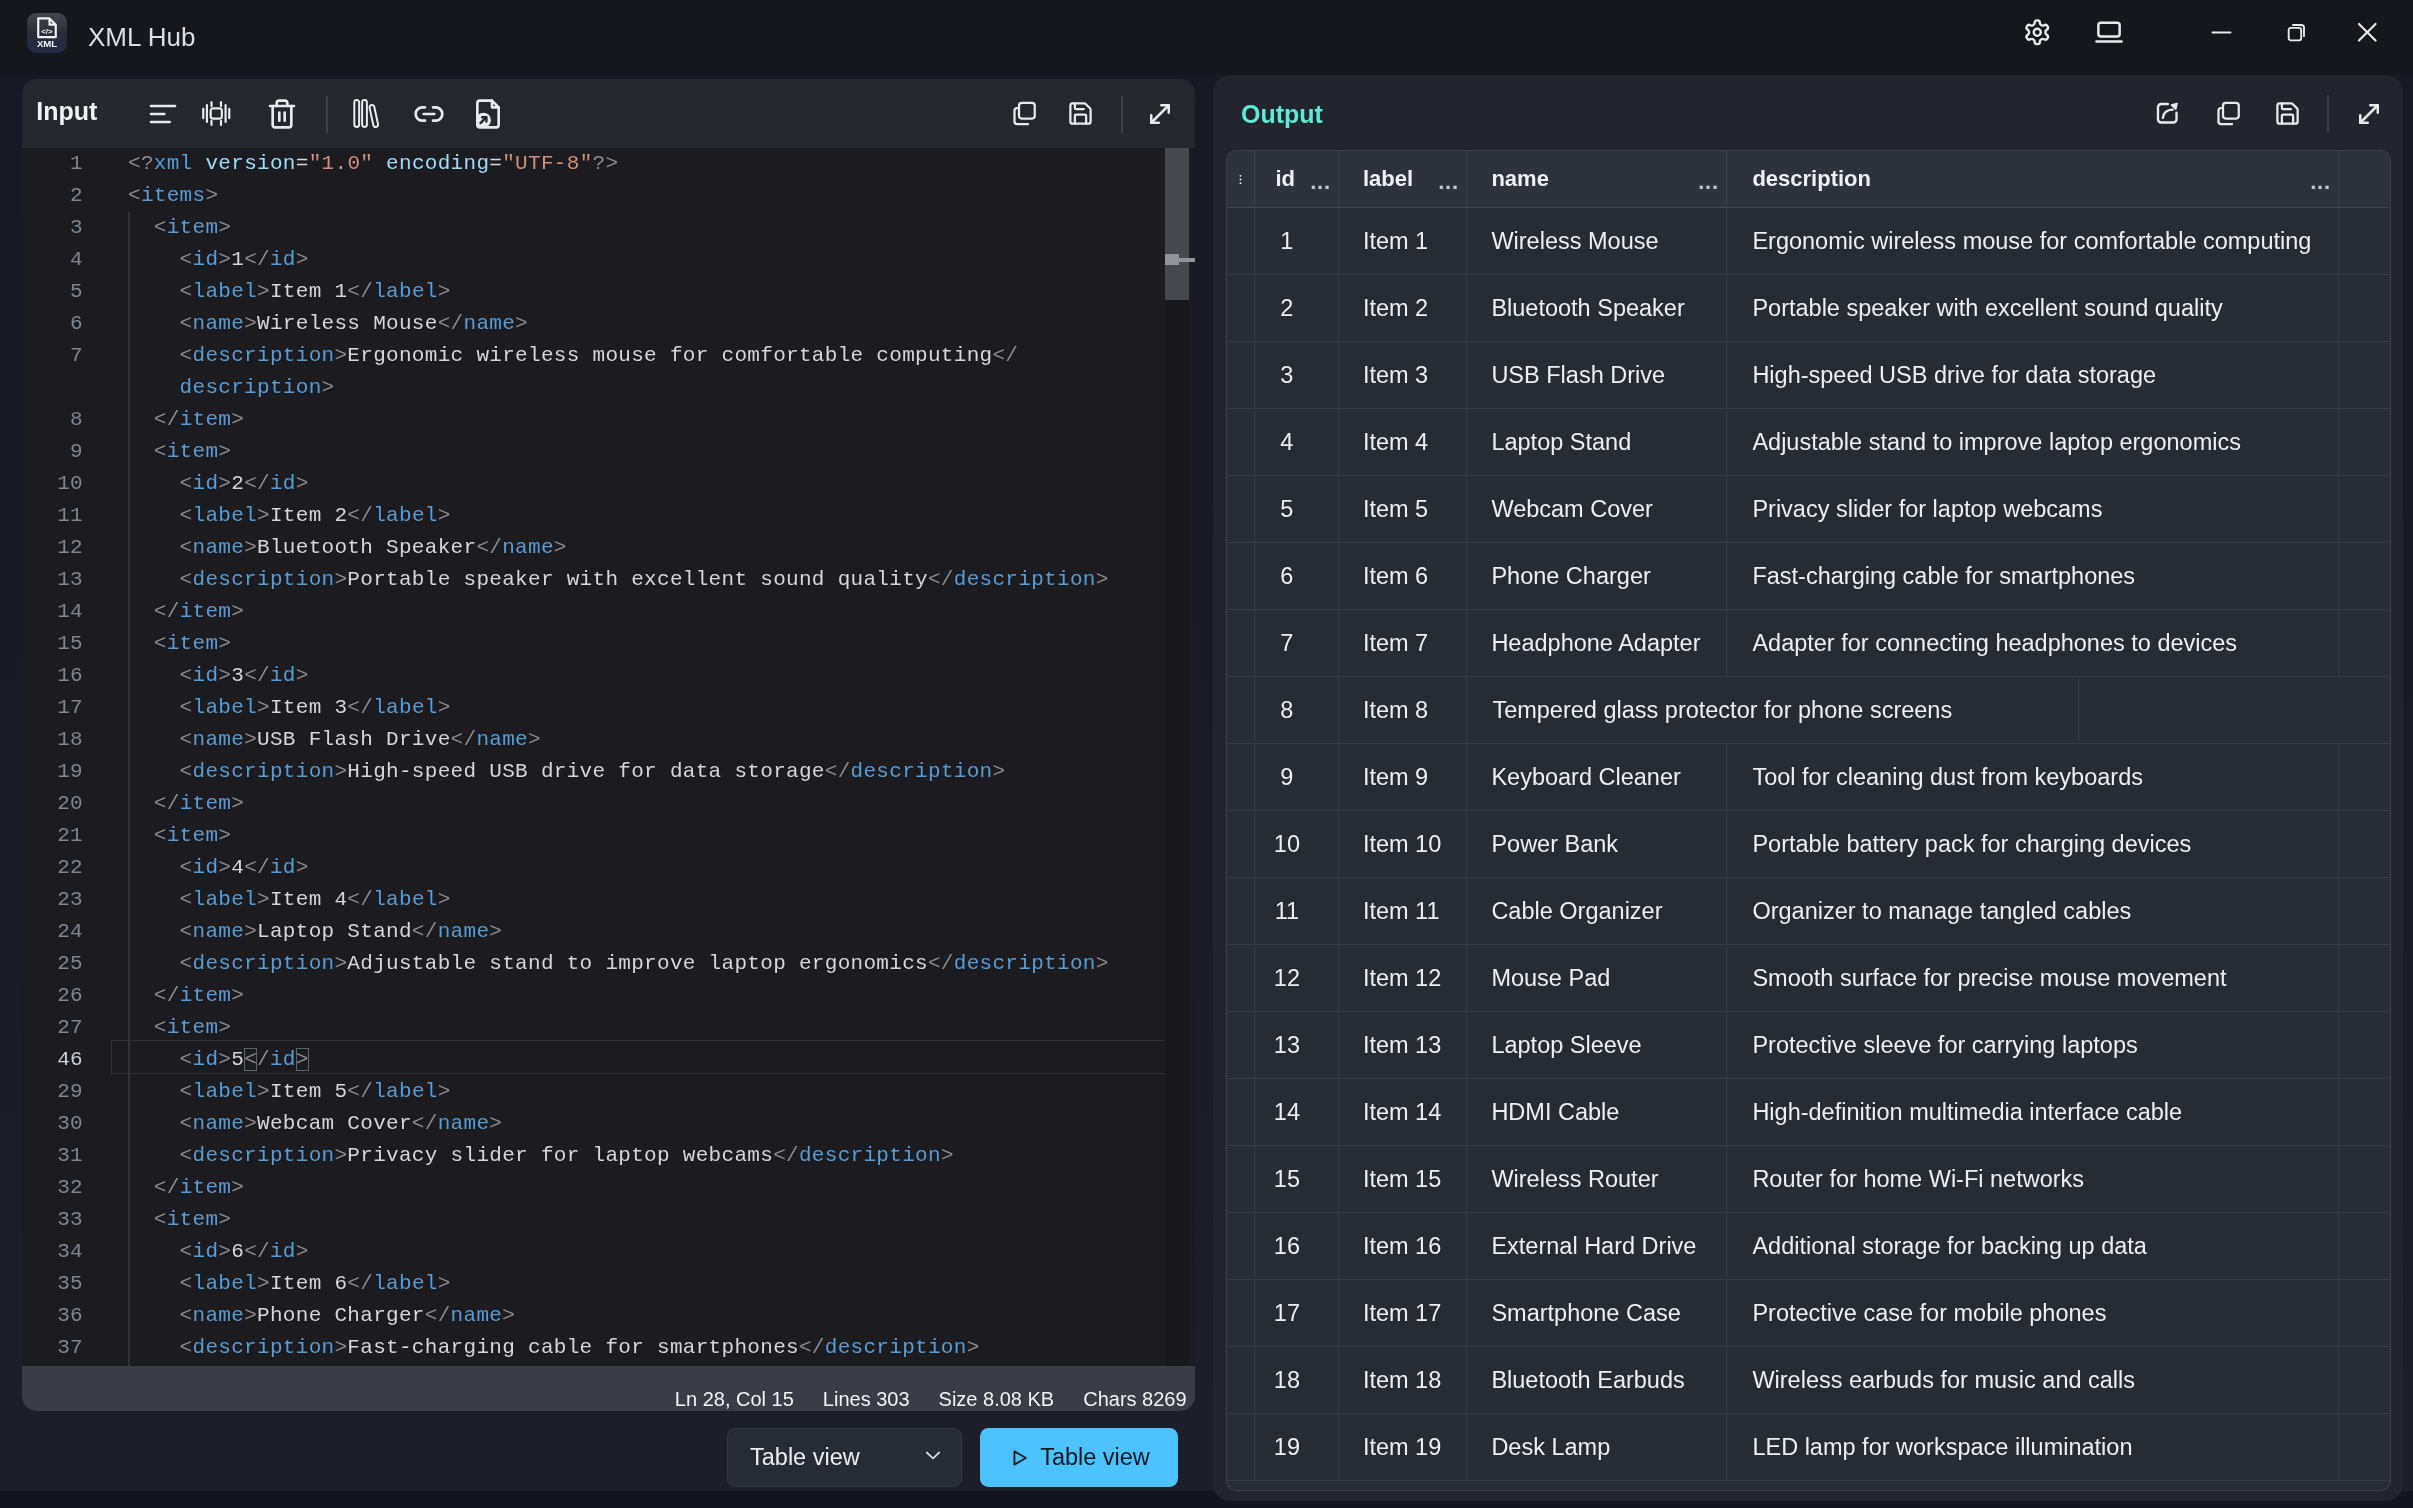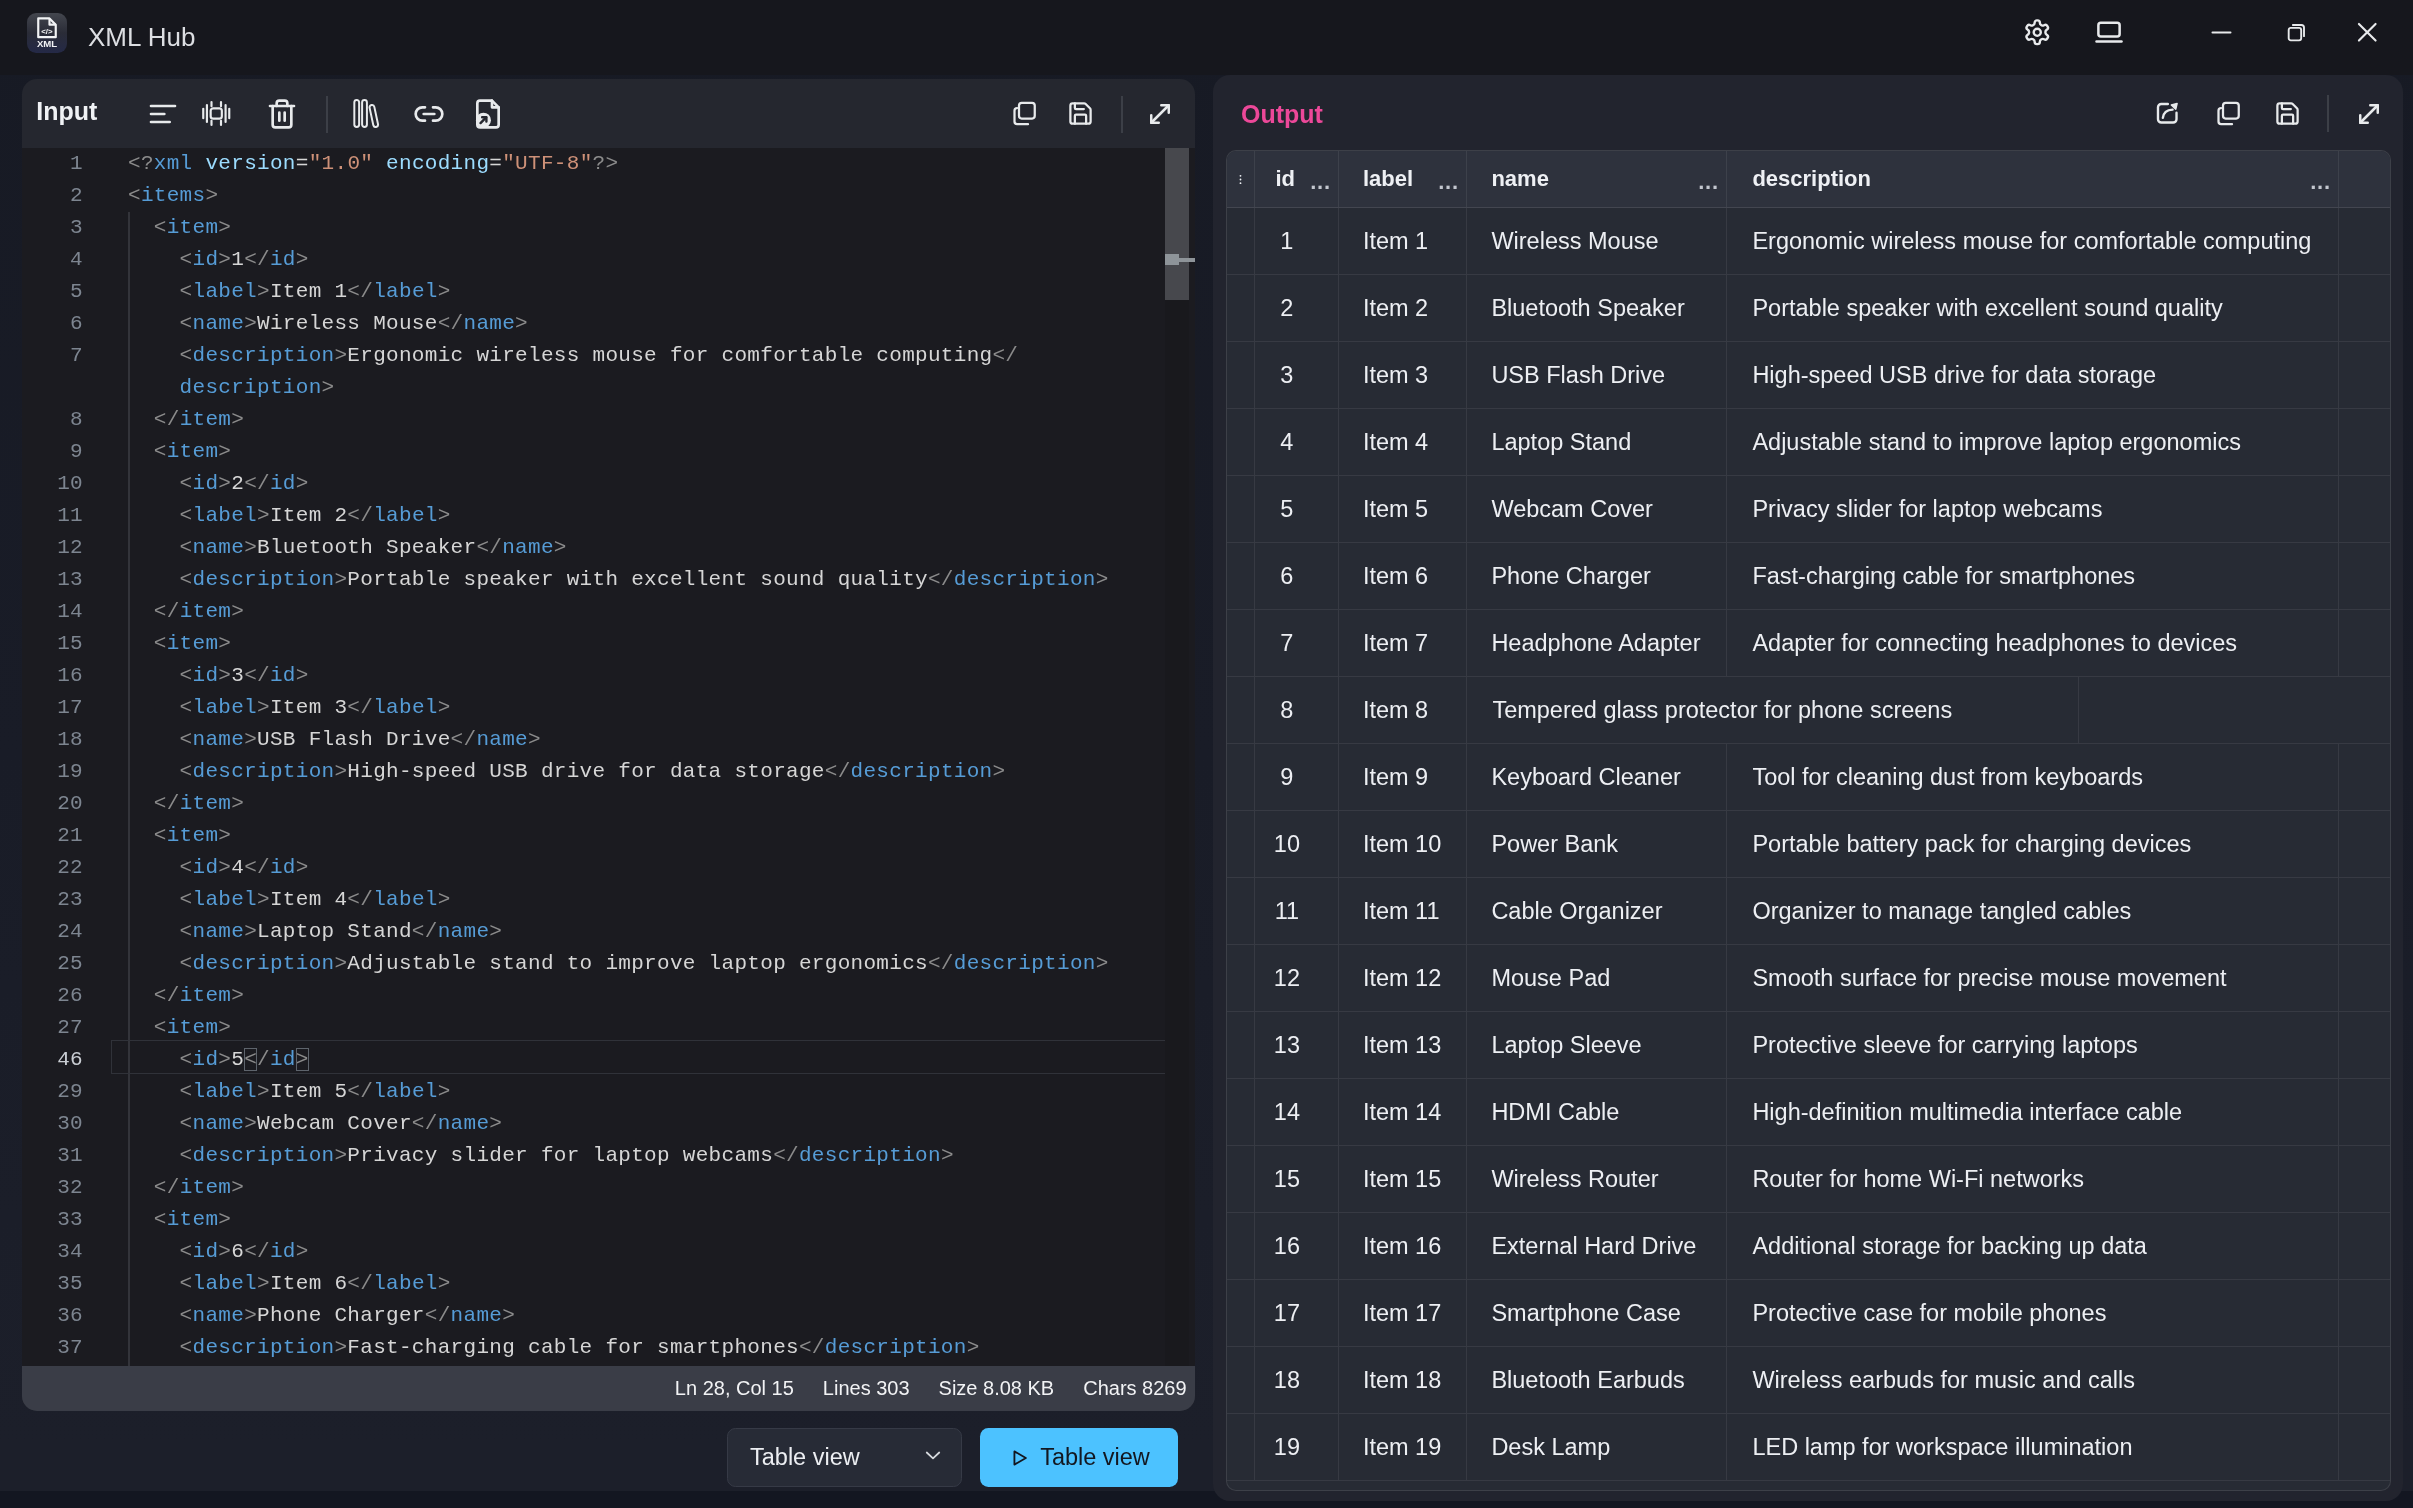--- a/index.html
+++ b/index.html
@@ -28,33 +28,33 @@
 i.s { color:#ce9178; } i.x { color:#d6d6d6; } i.o { color:#d6d6d6; }
 i.bx { outline:1.7px solid #5e646c; outline-offset:-1.7px; }
 .indent-guide { position:absolute; left:106px; top:64px; width:1.7px; height:1155px; background:#33343a; }
 .curline-box { position:absolute; left:89px; width:1058px; height:34px; border:1.7px solid #303239; }
 .sbtrack { position:absolute; left:1143px; top:0; width:23.5px; height:1218px; background:#19191d; }
 .scrollbar { position:absolute; left:1143px; top:0; width:23.5px; height:152px; background:#47484d; }
 .scrollmark { position:absolute; left:1143px; width:14.2px; height:11px; background:#8e9499; }
 .scrollmark2 { position:absolute; left:1157px; width:19px; height:4.2px; background:#8e9499; }
 
 .statusbar { position:absolute; left:0; top:1287px; width:1173px; height:45px; background:#3a3d47;
-  display:flex; align-items:center; justify-content:flex-end; gap:29px; padding-right:8.4px; font-size:20px; color:#f2f3f5; }
+  display:flex; align-items:flex-end; justify-content:flex-end; gap:29px; padding-right:8.4px; font-size:20px; color:#f2f3f5; }
 
 
 .seldrop { position:absolute; left:727px; top:1428px; width:235px; height:59px; background:#272b36; border:1.7px solid #363a46;
   border-radius:8.4px; display:flex; align-items:center; font-size:23.5px; color:#eceef2; padding:0 18.4px 0 22px; }
 .seldrop .chev { margin-left:auto; color:#d7dade; }
 .runbtn { position:absolute; left:980px; top:1428px; width:198px; height:59px; background:#4cc2ff; border-radius:8.4px;
   display:flex; align-items:center; justify-content:center; gap:10px; font-size:23.5px; color:#131720; }
 .runbtn svg { color:#131720; }
 
 
 .rpanel { position:absolute; left:1213px; top:75px; width:1190px; height:1426px; border-radius:17px; background:#22242e; }
-.r-title { position:absolute; left:28px; top:25px; font-size:25px; font-weight:bold; color:#ec4899; }
+.r-title { position:absolute; left:28px; top:25px; font-size:25px; font-weight:bold; color:#5eead4; }
 .rico { position:absolute; top:0; height:77px; display:flex; align-items:center; color:#e8eaec; }
 .rdiv { position:absolute; top:20px; width:1.7px; height:37px; background:#3c3f47; }
 
 .tbl { position:absolute; left:13.4px; top:75px; width:1165px; height:1341px; border-radius:10px;
   border:1.7px solid rgba(255,255,255,0.10); overflow:hidden; background:#272b34; }
 .thead { display:flex; height:57px; background:#2e323d; font-weight:bold; font-size:22px; color:#eef0f4;
   border-bottom:1.7px solid rgba(255,255,255,0.10); }
 .thead > div { position:relative; display:flex; align-items:center; }
 .trow { background:#272b34; display:flex; height:67px; font-size:23.5px; color:#edeff3; border-bottom:1.7px solid rgba(255,255,255,0.075); }
 .trow > div { display:flex; align-items:center; }

